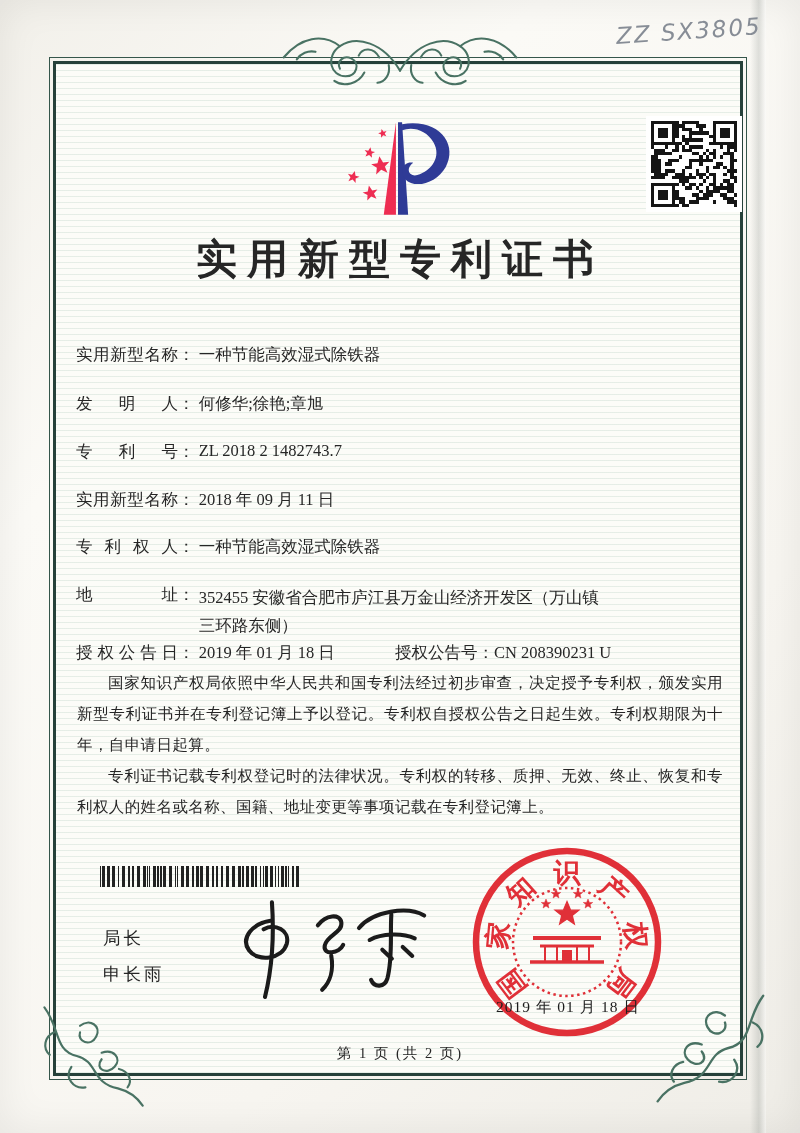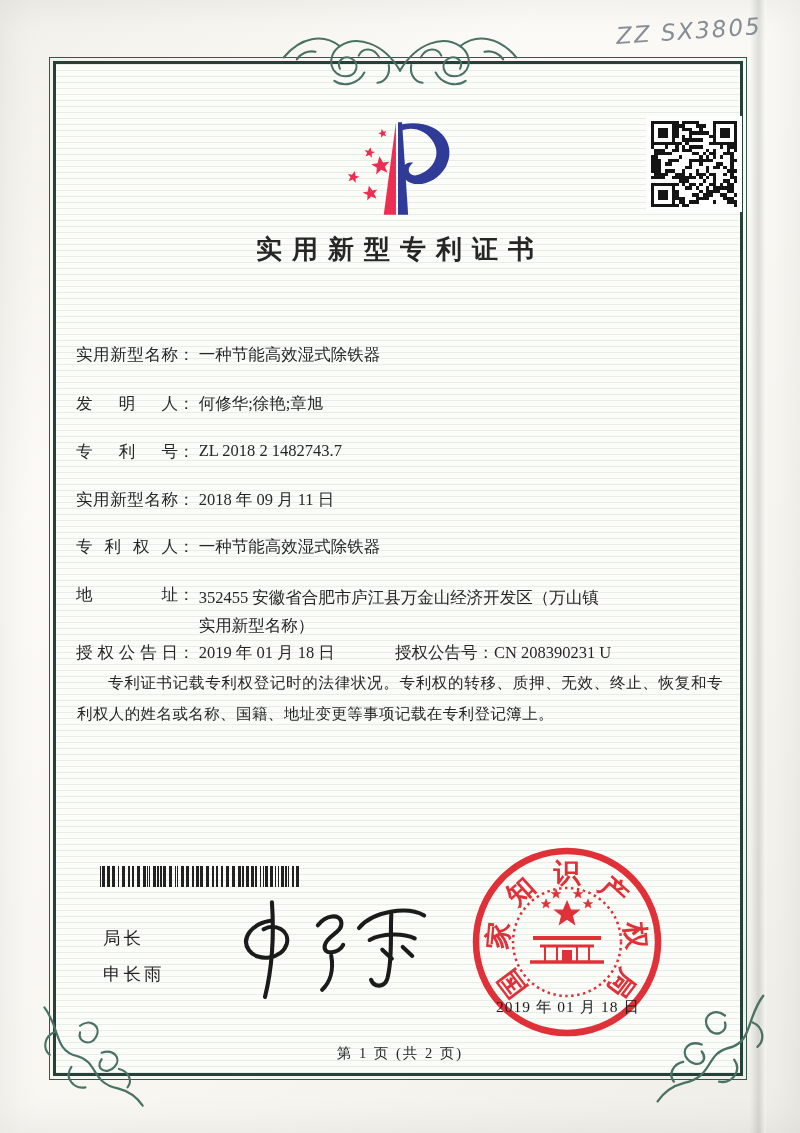--- a/index.html
+++ b/index.html
@@ -26,21 +26,21 @@
   
   .certno{position:absolute;left:76px;top:112px;font-size:17.5px;letter-spacing:3px;}
   .hand{position:absolute;left:616px;top:18px;font-family:"DejaVu Sans",sans-serif;
     font-style:italic;font-size:23px;color:var(--pencil);transform:rotate(-4deg);letter-spacing:2px;}
   .logo{position:absolute;left:338px;top:110px;width:122px;height:122px;}
   .qr{position:absolute;left:646px;top:116px;width:96px;height:96px;background:#fff;
     padding:5px;box-sizing:border-box;display:grid;grid-template-columns:repeat(25,1fr);
     grid-template-rows:repeat(25,1fr);}
   .qr i{background:#151515;}
   .title{position:absolute;left:0;top:232px;width:100%;text-align:center;
-    font-size:26px;font-weight:bold;letter-spacing:10px;}
+    font-size:41px;font-weight:bold;letter-spacing:10px;}
   .fields{position:absolute;left:76px;top:344px;width:648px;font-size:16.5px;}
   .frow{position:absolute;left:0;white-space:nowrap;}
   .flabel{display:inline-block;width:102px;text-align:justify;text-align-last:justify;vertical-align:top;}
   .fcolon{display:inline-block;vertical-align:top;}
   .fval{display:inline-block;vertical-align:top;}
   .addr .fval{white-space:normal;line-height:28px;}
   .grant2{margin-left:56px;}
   .paras{position:absolute;left:77px;top:667px;width:646px;font-size:15.5px;
     line-height:31px;text-align:justify;letter-spacing:.4px;}
   .paras p{margin:0;text-indent:2em;}
@@ -478,30 +478,31 @@
     <div class="frow" style="top:145px;">
       <span class="flabel">实用新型名称</span><span class="fcolon">：</span>
       <span class="fval">2018 年 09 月 11 日</span>
     </div>
     <div class="frow" style="top:192px;">
       <span class="flabel">专利权人</span><span class="fcolon">：</span>
       <span class="fval">一种节能高效湿式除铁器</span>
     </div>
     <div class="frow addr" style="top:240px;">
       <span class="flabel">地址</span><span class="fcolon">：</span>
-      <span class="fval" style="width:470px;"><span>352455 安徽省合肥市庐江县万金山经济开发区（万山镇</span><br><span>实用新型名称）</span></span>
+      <span class="fval" style="width:470px;"><span>352455 安徽省合肥市庐江县万金山经济开发区（万山镇</span><br><span>三环路东侧）</span></span>
     </div>
     <div class="frow" style="top:298px;">
       <span class="flabel">授权公告日</span><span class="fcolon">：</span>
       <span class="fval">2019 年 01 月 18 日</span>
       <span class="grant2"><span>授权公告号</span><span>：</span><span>CN 208390231 U</span></span>
     </div>
   </div>
 
   <div class="paras">
+    <p>国家知识产权局依照中华人民共和国专利法经过初步审查，决定授予专利权，颁发实用新型专利证书并在专利登记簿上予以登记。专利权自授权公告之日起生效。专利权期限为十年，自申请日起算。</p>
     <p>专利证书记载专利权登记时的法律状况。专利权的转移、质押、无效、终止、恢复和专利权人的姓名或名称、国籍、地址变更等事项记载在专利登记簿上。</p>
   </div>
 
   <div class="barcode" id="barcode">
       <i style="width: 1px; margin-right: 1px;"></i>
       <i style="width: 3px; margin-right: 2px;"></i>
       <i style="width: 3px; margin-right: 2px;"></i>
       <i style="width: 3px; margin-right: 3px;"></i>
       <i style="width: 1px; margin-right: 3px;"></i>
       <i style="width: 3px; margin-right: 3px;"></i>

